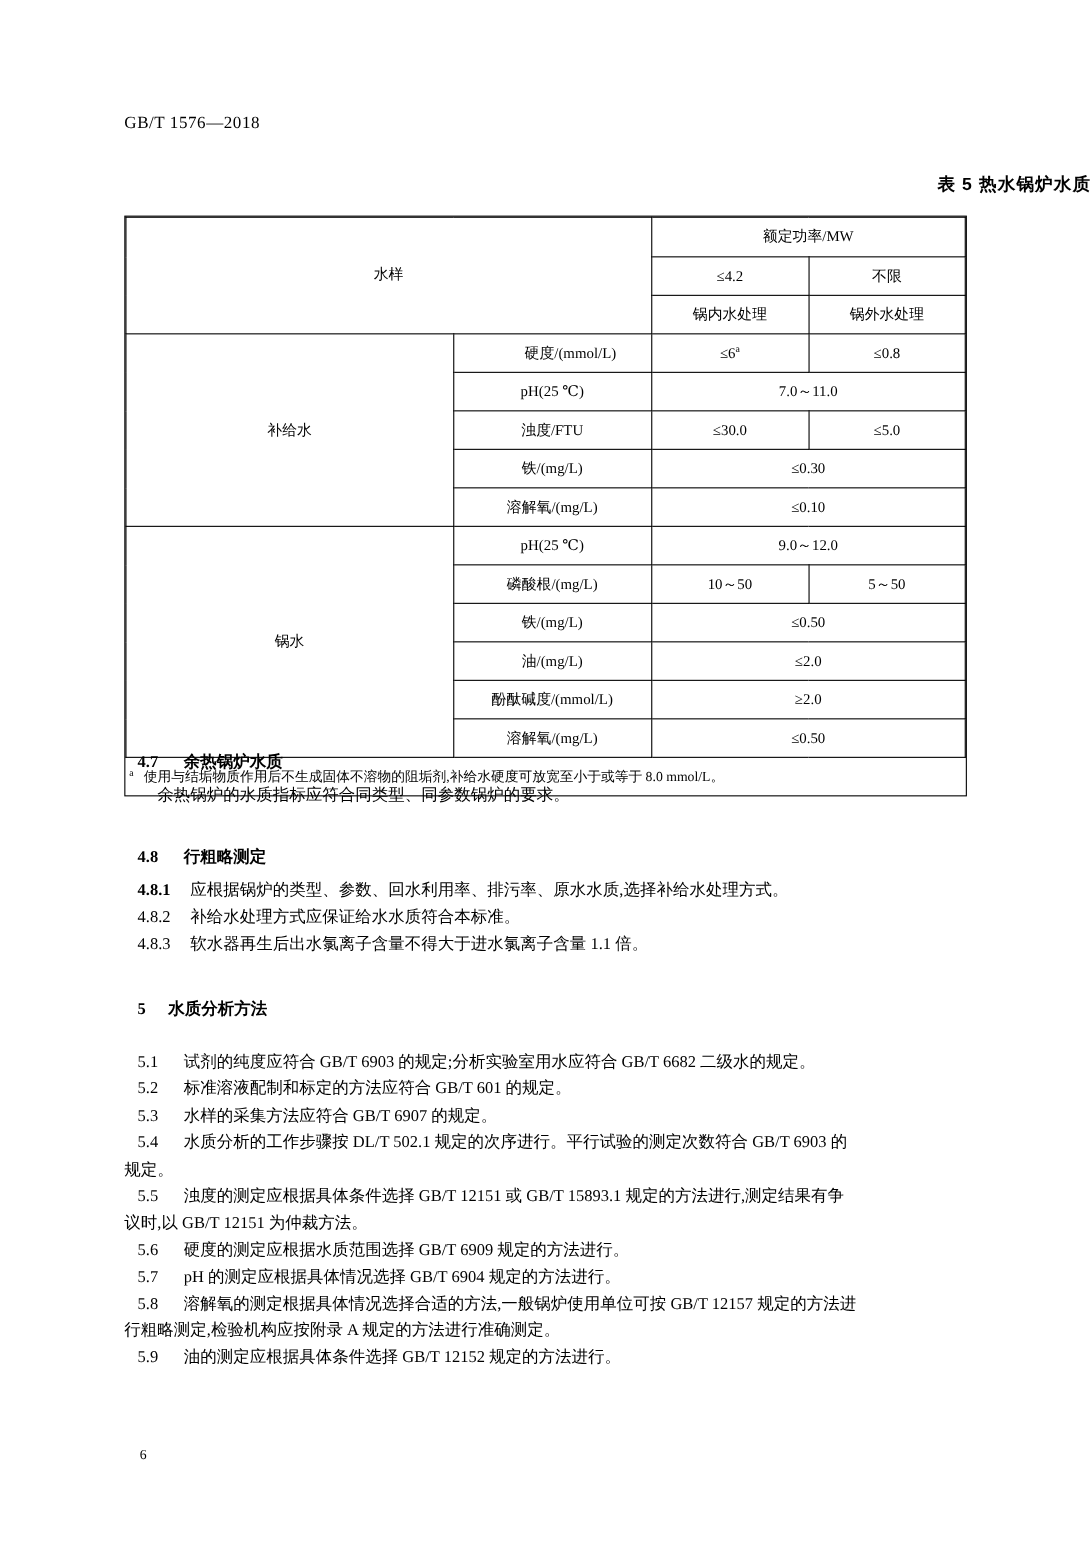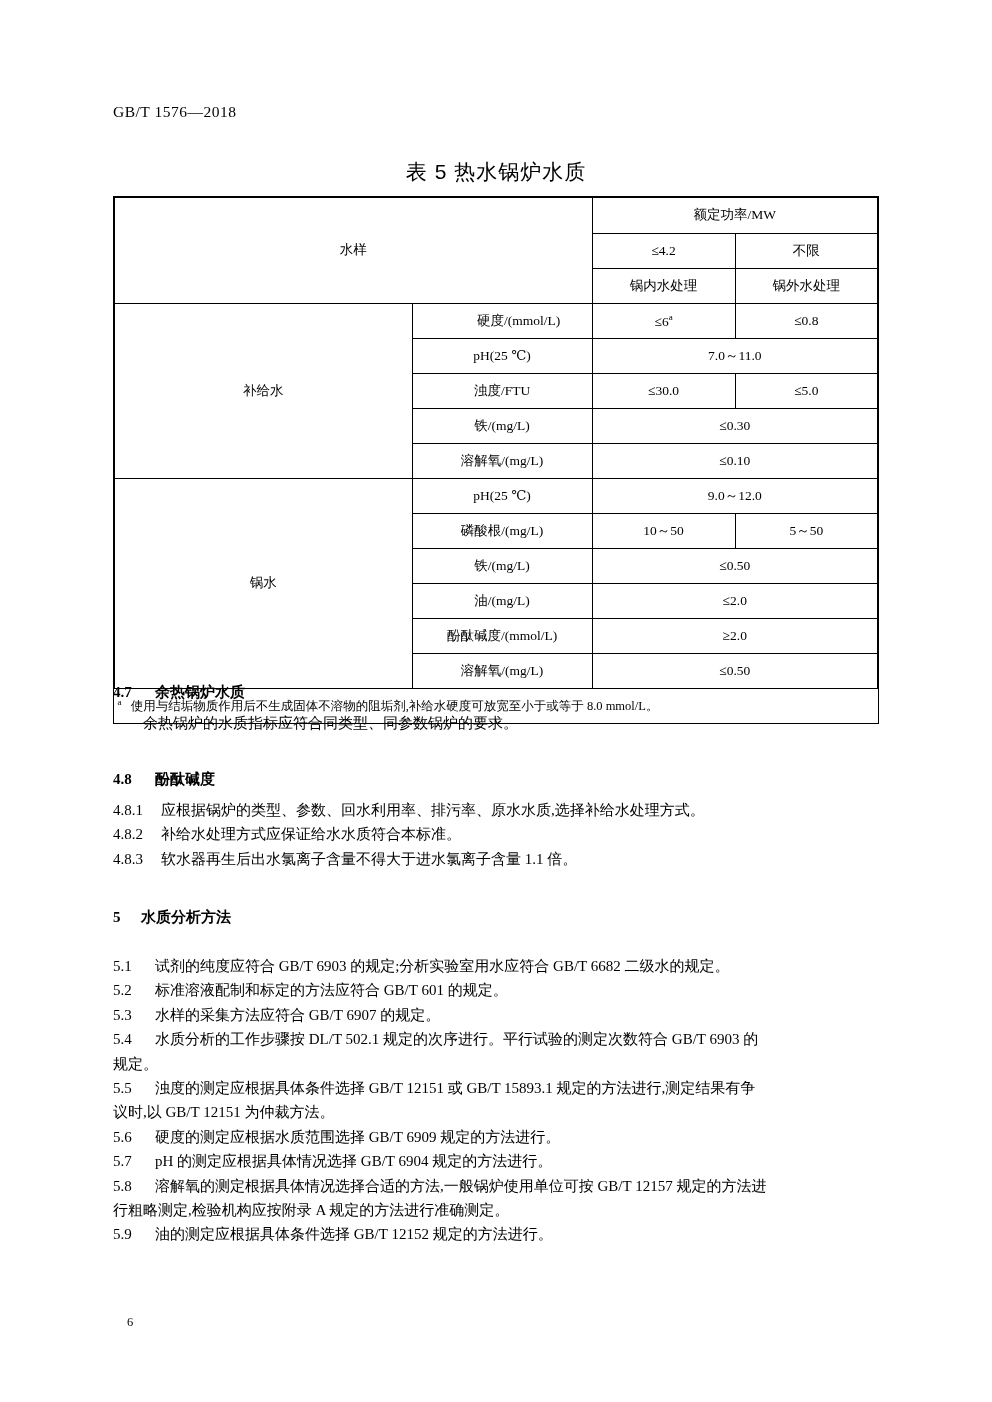--- a/index.html
+++ b/index.html
@@ -28,23 +28,23 @@
     top: 103px;
     font-size: 15.5px;
     letter-spacing: 0.5px;
     font-family: "Liberation Serif", serif;
   }
   .table-title {
     position: absolute;
     left: 0;
     top: 158px;
     width: 992px;
-    text-align: center;
-    font-size: 21px;
-    font-weight: normal;
+    text-align: right;
+    font-size: 16px;
+    font-weight: bold;
     font-family: "Liberation Sans", sans-serif;
     letter-spacing: 1px;
   }
   .tbl-wrap {
     position: absolute;
     left: 113px;
     top: 196px;
     width: 766px;
     border: 1.6px solid #000;
     box-sizing: border-box;
@@ -91,20 +91,21 @@
     position: absolute;
     left: 127px;
     top: 1315px;
     font-size: 12.5px;
     font-family: "Liberation Serif", serif;
   }
   .num-col {
     display: inline-block;
     width: 42px;
     font-family: "Liberation Serif", serif;
+    padding-left: 12px;
   }
   .para {
     margin: 0 0 1px 0;
     font-size: 15px;
     line-height: 1.56;
   }
   .para-ind {
     text-indent: 2em;
   }
 </style>
@@ -197,24 +198,24 @@
 
   <div class="blk" style="top:683px;">
     <div class="sec-h">
       <span class="num-col">4.7</span><span>余热锅炉水质</span>
     </div>
     <div class="para para-ind body-txt" style="margin-top:10px;">余热锅炉的水质指标应符合同类型、同参数锅炉的要求。</div>
   </div>
 
   <div class="blk" style="top:770px;">
     <div class="sec-h">
-      <span class="num-col">4.8</span><span>酚酞碱度</span>
+      <span class="num-col">4.8</span><span>行粗略测定</span>
     </div>
     <div class="para body-txt" style="margin-top:10px;">
-      <span class="num-col" style="width:48px;">4.8.1</span><span>应根据锅炉的类型、参数、回水利用率、排污率、原水水质,选择补给水处理方式。</span>
+      <span class="num-col" style="width:48px;font-weight:bold;">4.8.1</span><span>应根据锅炉的类型、参数、回水利用率、排污率、原水水质,选择补给水处理方式。</span>
     </div>
     <div class="para body-txt">
       <span class="num-col" style="width:48px;">4.8.2</span><span>补给水处理方式应保证给水水质符合本标准。</span>
     </div>
     <div class="para body-txt">
       <span class="num-col" style="width:48px;">4.8.3</span><span>软水器再生后出水氯离子含量不得大于进水氯离子含量 1.1 倍。</span>
     </div>
   </div>
 
   <div class="blk" style="top:908px;">

